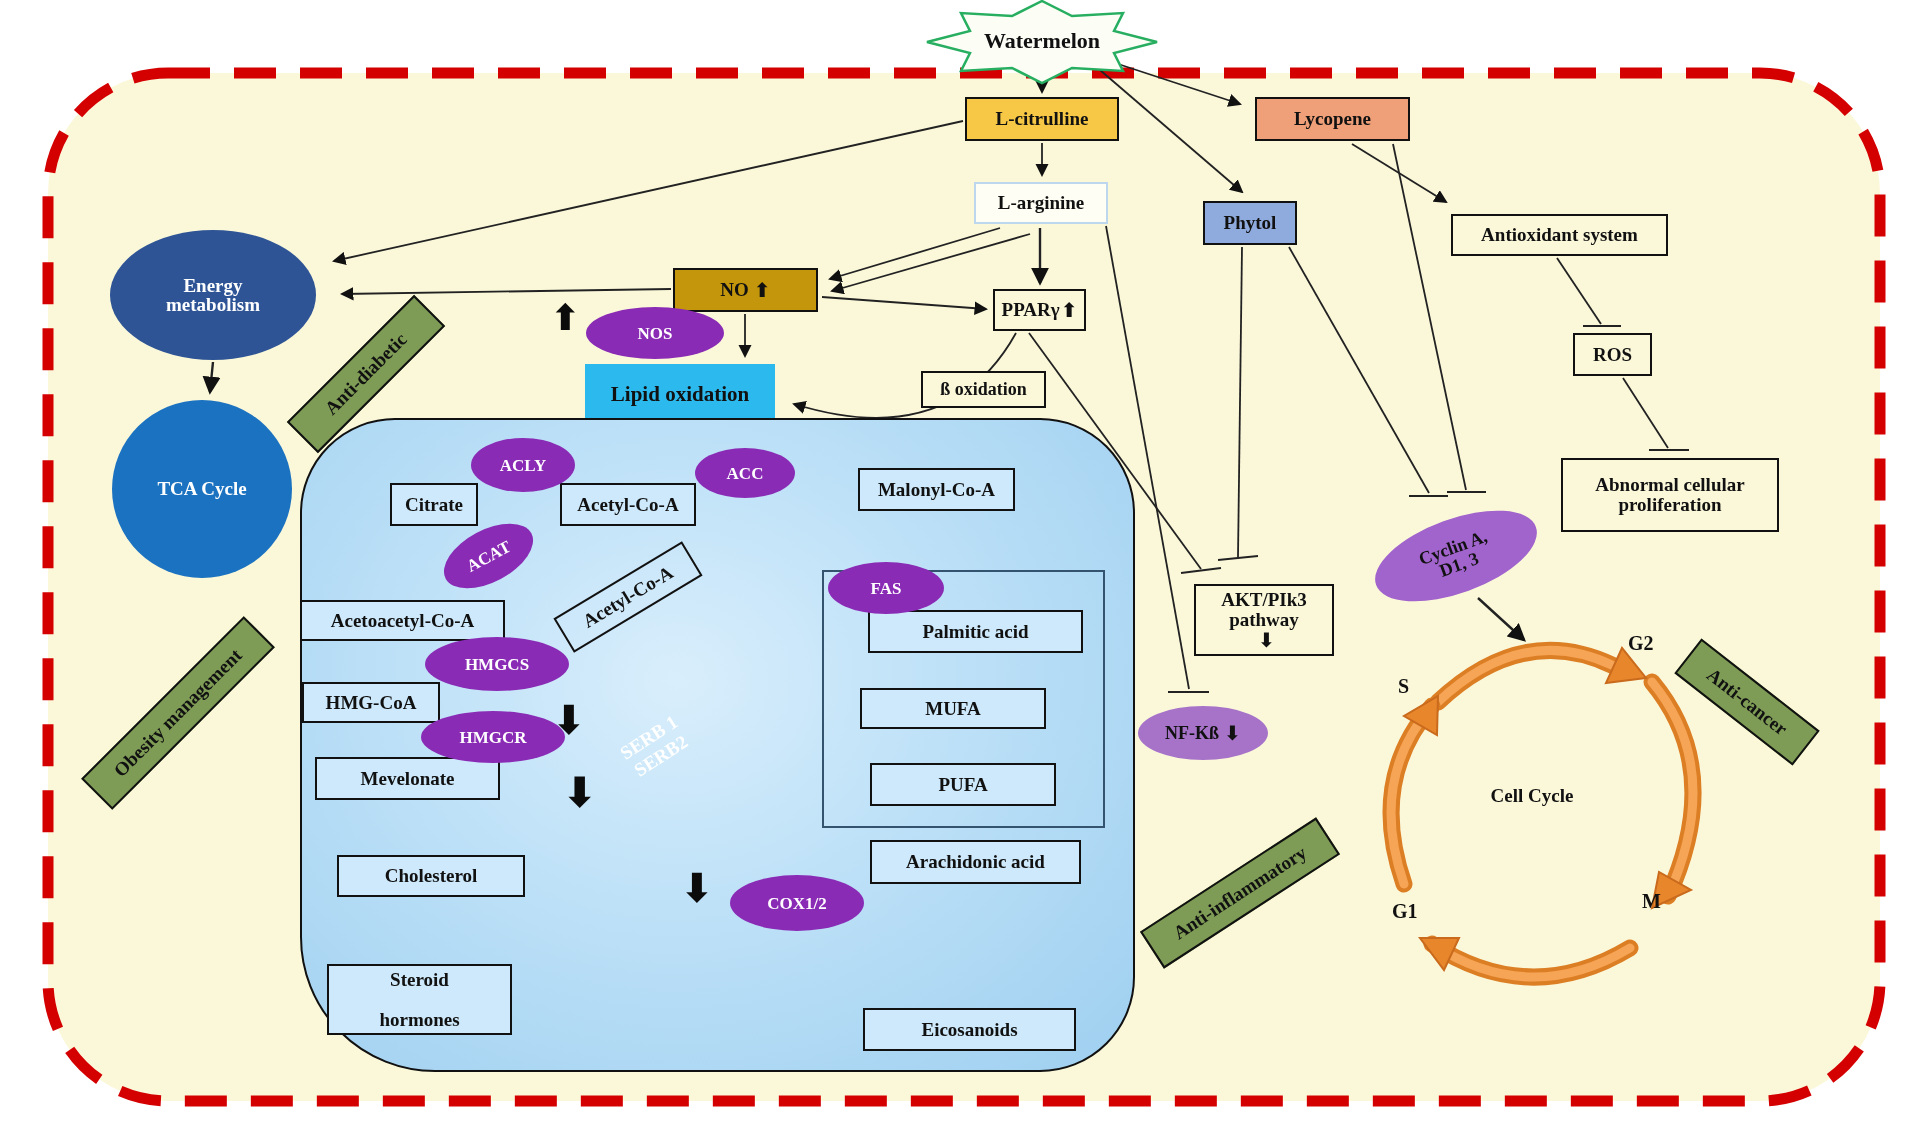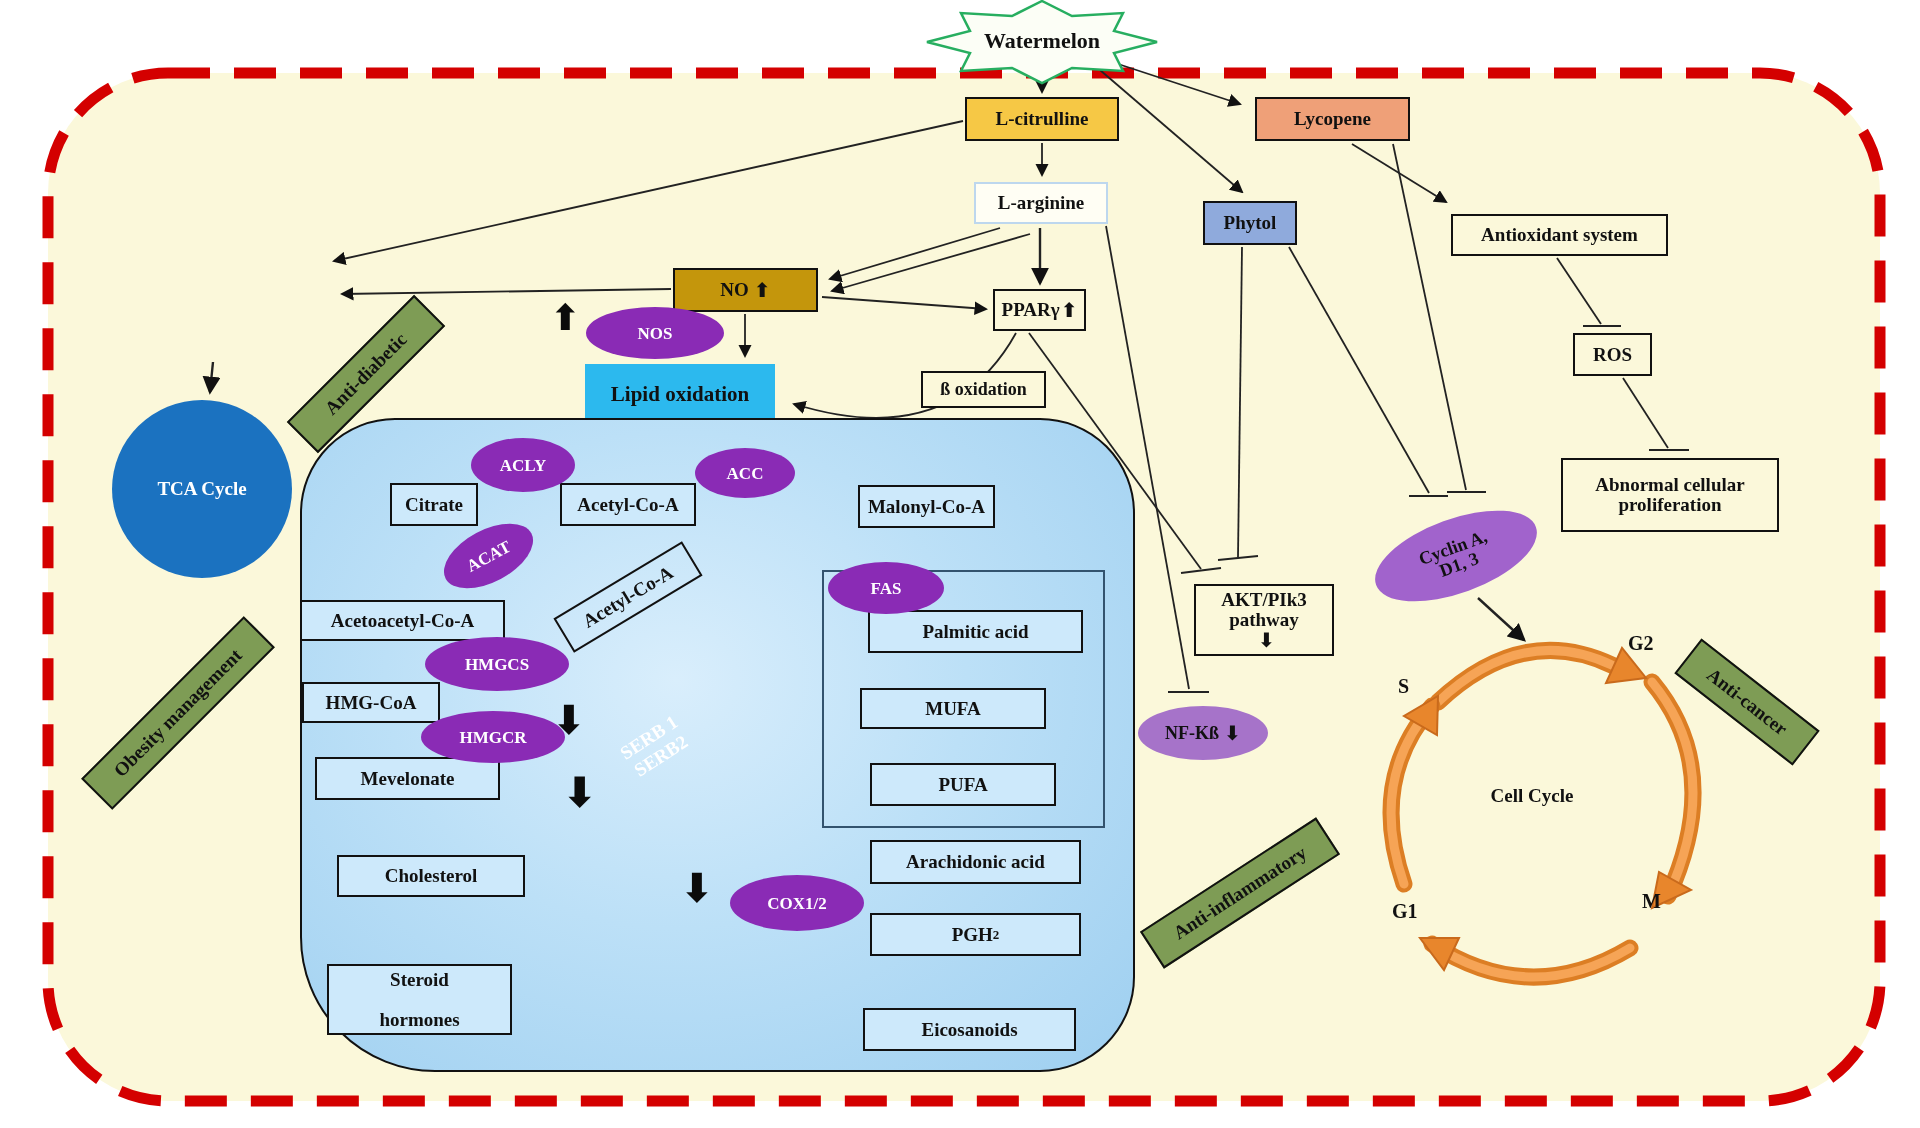--- a/index.html
+++ b/index.html
@@ -142,20 +142,24 @@
 
   <div class="abs box ybox" style="left:1451px;top:214px;width:217px;height:42px;">Antioxidant system</div>
 
   <div class="abs box ybox" style="left:1573px;top:333px;width:79px;height:43px;">ROS</div>
 
   <div class="abs box ybox two-line" style="left:1561px;top:458px;width:218px;height:74px;flex-direction:column;">
     <span>Abnormal cellular</span>
     <span>proliferation</span>
   </div>
 
+  <div class="abs ell blueell two-line" style="left:110px;top:230px;width:206px;height:130px;flex-direction:column;">
+    <span>Energy</span>
+    <span>metabolism</span>
+  </div>
 
   <div class="abs circle" style="left:112px;top:400px;width:180px;height:178px;">TCA Cycle</div>
 
   <div class="abs box gold" style="left:673px;top:268px;width:145px;height:44px;">
     <span>NO</span>
     <span class="inline-glyph">⬆</span>
   </div>
 
   <span class="abs glyph" style="left:550px;top:300px;">⬆</span>
 
@@ -198,41 +202,37 @@
   <div class="abs greenbox" style="left:63px;top:691px;width:230px;height:44px;transform:rotate(-45deg);">Obesity management</div>
   <div class="abs greenbox" style="left:1672px;top:680px;width:150px;height:44px;transform:rotate(38deg);">Anti-cancer</div>
   <div class="abs greenbox" style="left:1135px;top:871px;width:210px;height:44px;transform:rotate(-33deg);">Anti-inflammatory</div>
 
   <div class="abs container-blue" style="left:300px;top:418px;width:835px;height:654px;"></div>
 
   <div class="abs innerrect" style="left:822px;top:570px;width:283px;height:258px;"></div>
 
   <div class="abs box bbox" style="left:390px;top:483px;width:88px;height:43px;">Citrate</div>
   <div class="abs box bbox" style="left:560px;top:483px;width:136px;height:43px;">Acetyl-Co-A</div>
-  <div class="abs box bbox" style="left:858px;top:485px;width:137px;height:43px;">Malonyl-Co-A</div>
+  <div class="abs box bbox" style="left:858px;top:468px;width:157px;height:43px;">Malonyl-Co-A</div>
 
   <div class="abs box" style="left:553px;top:577px;width:150px;height:40px;transform:rotate(-31deg);border-width:2px;background:transparent;">Acetyl-Co-A</div>
 
   <div class="abs box bbox" style="left:300px;top:600px;width:205px;height:41px;">Acetoacetyl-Co-A</div>
   <div class="abs box bbox" style="left:302px;top:682px;width:138px;height:41px;">HMG-CoA</div>
   <div class="abs box bbox" style="left:315px;top:757px;width:185px;height:43px;">Mevelonate</div>
   <div class="abs box bbox" style="left:337px;top:855px;width:188px;height:42px;">Cholesterol</div>
   <div class="abs box bbox two-line" style="left:327px;top:964px;width:185px;height:71px;flex-direction:column;gap:20px;">
     <span>Steroid</span>
     <span>hormones</span>
   </div>
 
   <div class="abs box bbox" style="left:868px;top:610px;width:215px;height:43px;">Palmitic acid</div>
   <div class="abs box bbox" style="left:860px;top:688px;width:186px;height:41px;">MUFA</div>
   <div class="abs box bbox" style="left:870px;top:763px;width:186px;height:43px;">PUFA</div>
   <div class="abs box bbox" style="left:870px;top:840px;width:211px;height:44px;">Arachidonic acid</div>
-  <div class="abs box bbox" style="left:870px;top:913px;width:211px;height:43px;">
-    <span>PGH</span>
-      <sub>2</sub>
-  </div>
   <div class="abs box bbox" style="left:863px;top:1008px;width:213px;height:43px;">Eicosanoids</div>
 
   <div class="abs ell purple" style="left:471px;top:438px;width:104px;height:54px;">ACLY</div>
   <div class="abs ell purple" style="left:695px;top:448px;width:100px;height:50px;">ACC</div>
   <div class="abs ell purple" style="left:440px;top:530px;width:97px;height:52px;transform:rotate(-28deg);">ACAT</div>
   <div class="abs ell purple" style="left:425px;top:637px;width:144px;height:54px;">HMGCS</div>
   <div class="abs ell purple" style="left:421px;top:711px;width:144px;height:52px;">HMGCR</div>
   <div class="abs ell purple" style="left:828px;top:562px;width:116px;height:52px;">FAS</div>
   <div class="abs ell purple" style="left:730px;top:875px;width:134px;height:56px;">COX1/2</div>
 

